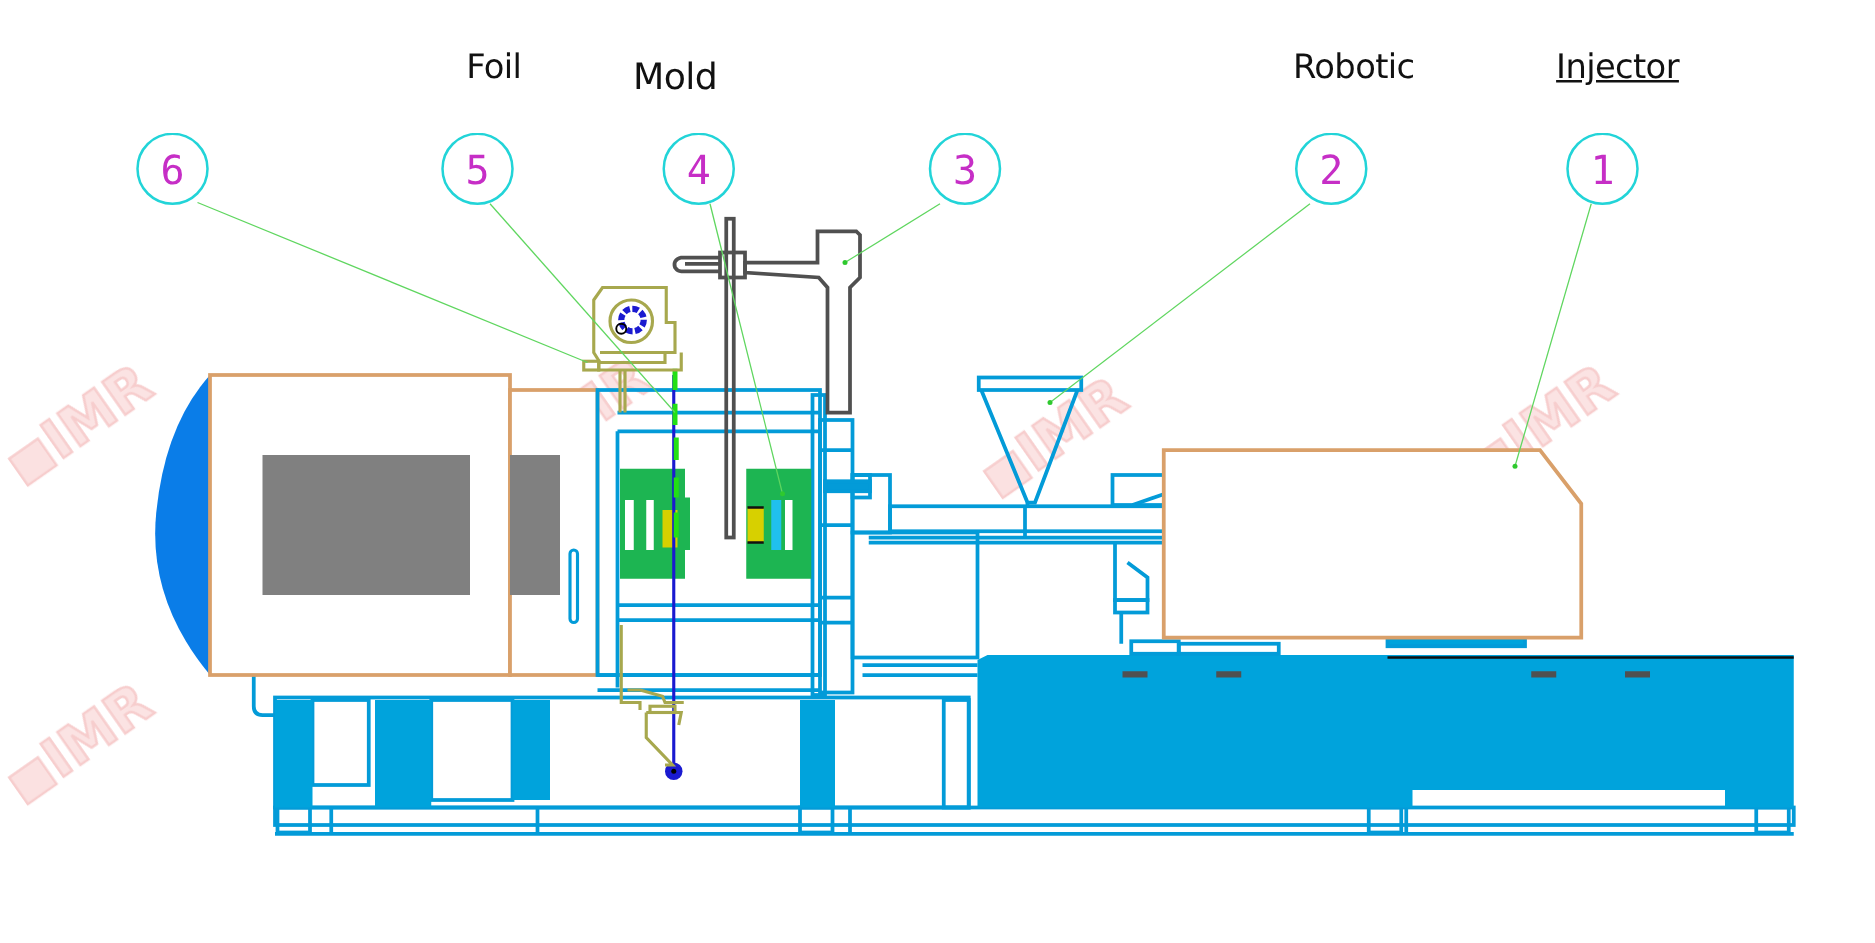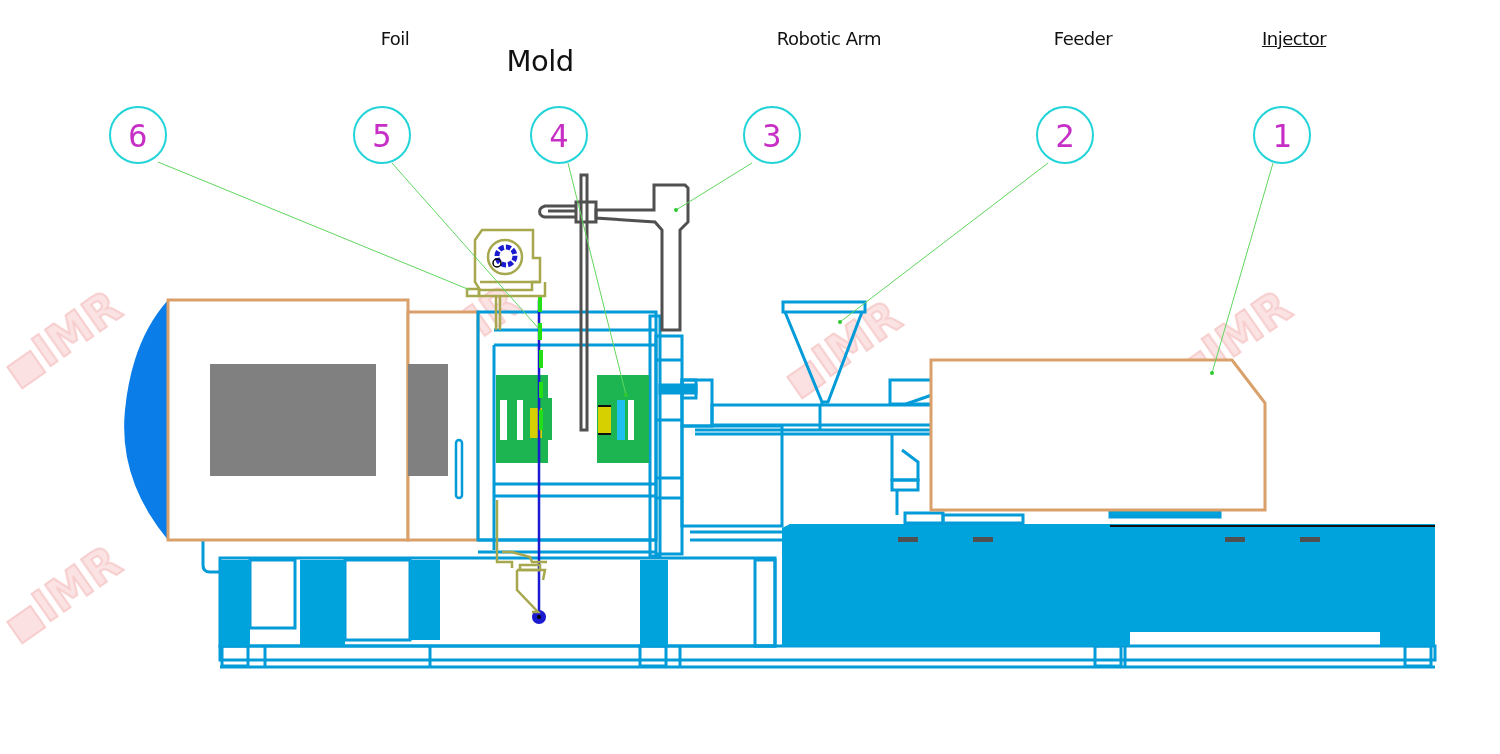--- a/index.html
+++ b/index.html
@@ -1,34 +1,33 @@
 <!DOCTYPE html>
 <html><head>
   <meta charset="utf-8">
   <style>
     html, body { margin: 0; padding: 0; background: #ffffff; }
     body { width: 1500px; height: 754px; position: relative; overflow: hidden; font-family: "DejaVu Sans", sans-serif; }
     #stage { position: absolute; left: 0; top: 0; width: 1500px; height: 754px; }
     .label {
-      position: absolute; top: 28px; font-size: 18px; color: #111;
+      position: absolute; top: 38px; font-size: 27px; color: #111;
       font-family: "DejaVu Sans", sans-serif; white-space: nowrap;
       transform: translateX(-50%); letter-spacing: -0.5px;
     }
     .label.big { font-size: 29px; top: 44px; }
     svg text { font-family: "DejaVu Sans Mono", monospace; }
   </style>
 </head>
 <body>
 
 <div id="stage">
 
   <div class="label" style="left:395px;">Foil</div>
   <div class="label big" style="left:540px;">Mold</div>
-  <div class="label" style="left:829px;">Robotic Arm</div>
-  <div class="label" style="left:1083px;">Feeder</div>
+  <div class="label" style="left:1083px;">Robotic</div>
   <div class="label" style="left:1294px;text-decoration:underline;">Injector</div>
 
   <svg width="1500" height="754" viewBox="0 0 1500 754" xmlns="http://www.w3.org/2000/svg" style="position:absolute;left:0;top:0;">
 
     <g fill="none" stroke="#f6c8c8" stroke-width="2" opacity="0.9">
       <g transform="translate(20,385) rotate(-35)">
         <rect x="0" y="-22" width="28" height="26" fill="#fbdede"></rect>
         <text x="32" y="2" font-size="44" font-weight="bold" fill="#fbe0e0" stroke="#f6c8c8" style="font-family:'DejaVu Sans',sans-serif;">IMR</text>
       </g>
       <g transform="translate(20,640) rotate(-35)">

